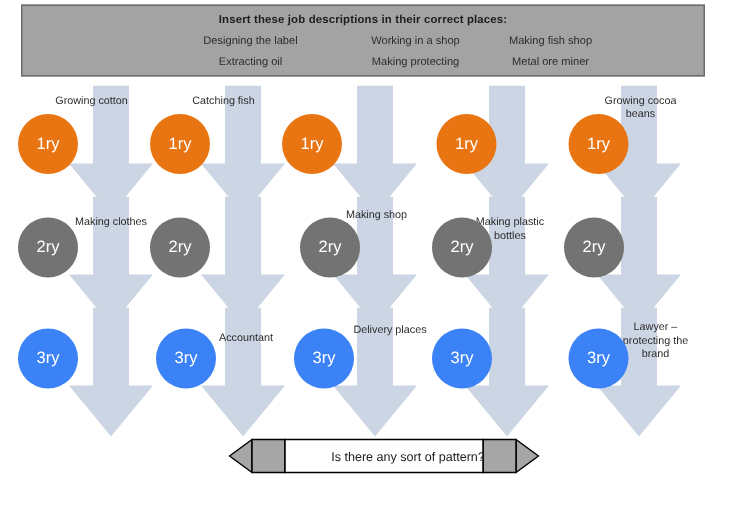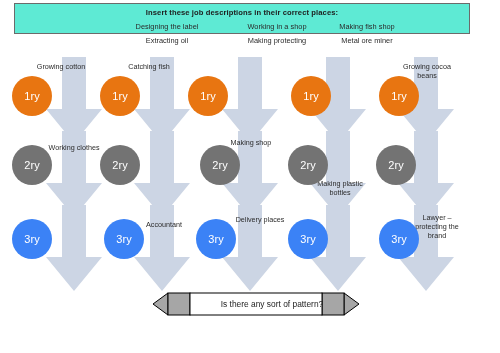--- a/index.html
+++ b/index.html
@@ -4,22 +4,22 @@
 <style>
   html,body{margin:0;padding:0;}
   body{
     width:500px;height:353px;position:relative;overflow:hidden;
     background:#ffffff;
     font-family:"Liberation Sans","DejaVu Sans",sans-serif;
     color:#2b2b2b;
   }
   
   .instruction-box{
-    position:absolute;left:14px;top:3px;width:456px;height:31px;
-    border:1px solid #6b6b6b;background:#5eead4;box-sizing:border-box;
+    position:absolute;left:14px;top:3px;width:456px;height:48px;
+    border:1px solid #6b6b6b;background:#a3a3a3;box-sizing:border-box;
   }
   .instruction-title{
     position:absolute;left:0;top:4px;width:100%;text-align:center;
     font-size:7.6px;font-weight:bold;letter-spacing:.1px;color:#1d1d1d;
   }
   .job-grid{
     position:absolute;left:92px;top:16px;width:300px;
   }
   .job-row{display:flex;}
   .job-row .job{
@@ -139,24 +139,24 @@
       <svg viewBox="0 0 56 86">
         <path d="M16 0 H40 V52 H56 L28 86 L0 52 H16 Z" fill="#ccd5e4"></path>
       </svg>
     </div>
   <div class="arrow" style="left:398px;top:131px;">
       <svg viewBox="0 0 56 86">
         <path d="M16 0 H40 V52 H56 L28 86 L0 52 H16 Z" fill="#ccd5e4"></path>
       </svg>
     </div>
 
-  <div class="lbl" style="left:47px;top:143px;">Working clothes</div>
+  <div class="lbl" style="left:47px;top:143px;">Making clothes</div>
   <div class="lbl" style="left:135px;top:143px;"></div>
   <div class="lbl" style="left:224px;top:138px;">Making shop</div>
-  <div class="lbl" style="left:313px;top:143px;margin-top:36px;">Making plastic bottles</div>
+  <div class="lbl" style="left:313px;top:143px;">Making plastic bottles</div>
   <div class="lbl" style="left:399px;top:143px;"></div>
 
   <div class="circle c-sec" style="left:12px;top:145px;">2ry</div>
   <div class="circle c-sec" style="left:100px;top:145px;">2ry</div>
   <div class="circle c-sec" style="left:200px;top:145px;">2ry</div>
   <div class="circle c-sec" style="left:288px;top:145px;">2ry</div>
   <div class="circle c-sec" style="left:376px;top:145px;">2ry</div>
 
   <div class="arrow" style="left:46px;top:205px;">
       <svg viewBox="0 0 56 86">

